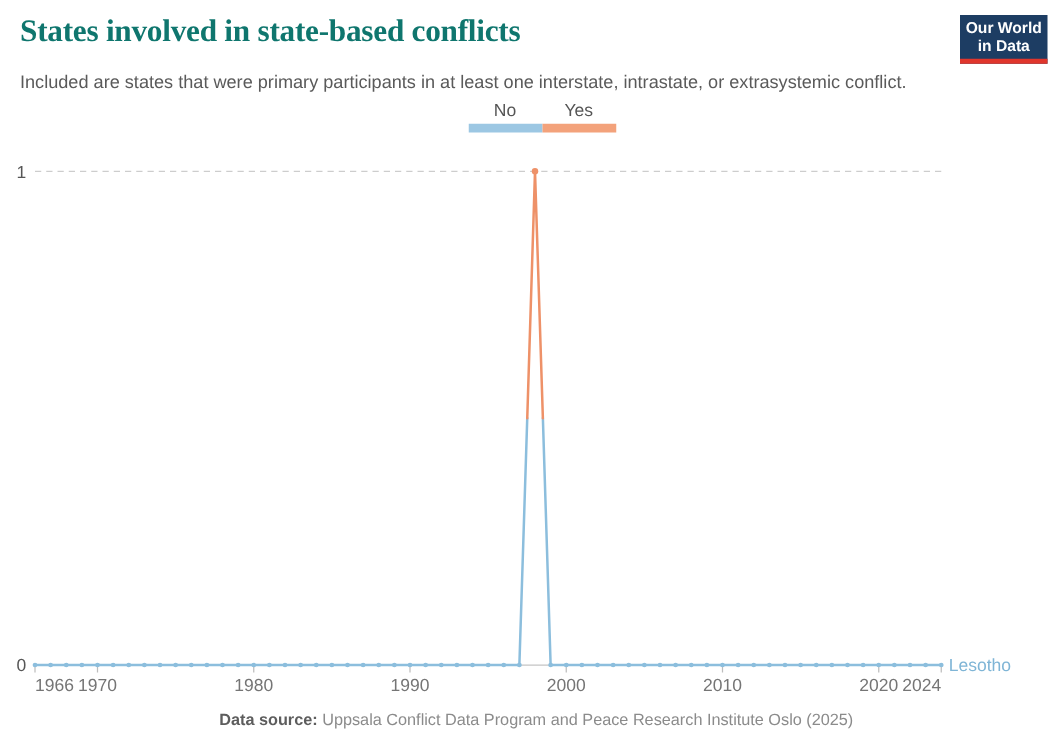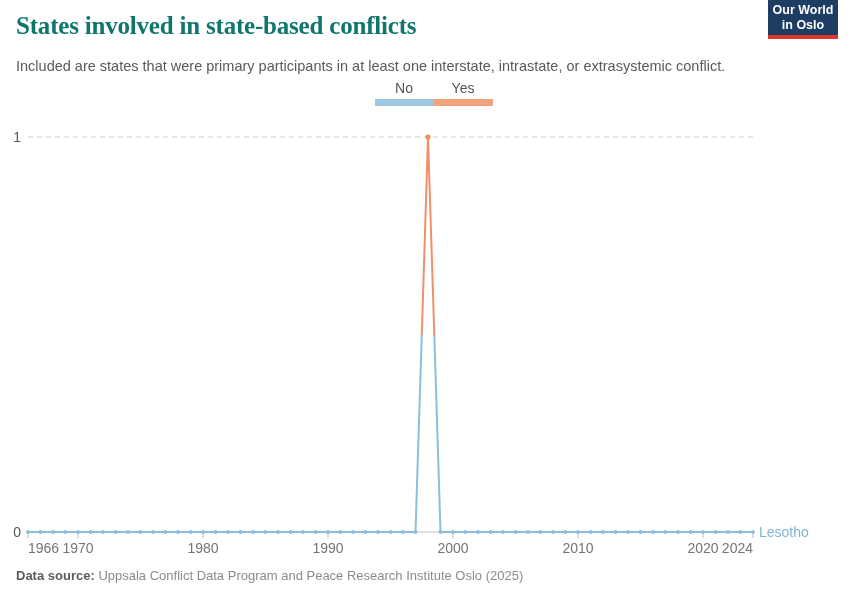--- a/index.html
+++ b/index.html
@@ -10,52 +10,52 @@
   .title{
     position:absolute;left:16px;top:12px;margin:0;
     font-family:"Liberation Serif","DejaVu Serif",serif;
     font-size:25px;font-weight:700;color:#0f766e;letter-spacing:-0.2px;
   }
   .subtitle{
     position:absolute;left:16px;top:57px;margin:0;
     font-size:14.5px;color:#5a5a5a;line-height:19px;
   }
   .logo{
-    position:absolute;left:768px;top:0;width:70px;height:35px;
+    position:absolute;left:768px;top:12px;width:70px;height:35px;
     background:#1d3d63;border-bottom:4px solid #e0362c;
     color:#fff;font-size:12.5px;font-weight:700;text-align:center;
     display:flex;flex-direction:column;justify-content:center;line-height:15px;
     cursor:pointer;
   }
   .legend{
     position:absolute;top:80px;left:0;right:16px;
     display:flex;justify-content:center;align-items:flex-end;padding-left:33px;
   }
   .legend-item{display:flex;flex-direction:column;align-items:center;cursor:pointer;}
   .legend-label{font-size:14px;color:#555;margin-bottom:3px;}
   .legend-swatch{width:59px;height:7px;}
   #chart-svg{position:absolute;left:0;top:0;}
   .footer{
     position:absolute;left:16px;right:8px;top:568px;
-    display:flex;justify-content:flex-start;font-size:13px;color:#8b8b8b;
+    display:flex;justify-content:center;font-size:13px;color:#8b8b8b;
   }
   .src-label{font-weight:700;color:#5d5d5d;}
   .footer-right{color:#8b8b8b;cursor:pointer;}
 </style>
 </head>
 <body>
 
 <div class="frame">
 
   <h1 class="title">States involved in state-based conflicts</h1>
   <p class="subtitle">Included are states that were primary participants in at least one interstate, intrastate, or extrasystemic conflict.</p>
 
   <div class="logo" style="background: rgb(29, 61, 99); border-bottom-color: rgb(224, 54, 44);">
     <span>Our World</span>
-    <span>in Oslo</span>
+    <span>in Data</span>
   </div>
 
   <div class="legend">
     <div class="legend-item">
       <span class="legend-label">No</span>
       <span class="legend-swatch" style="background: rgb(156, 199, 227);"></span>
     </div>
     <div class="legend-item">
       <span class="legend-label">Yes</span>
       <span class="legend-swatch" style="background: rgb(243, 162, 123);"></span>

